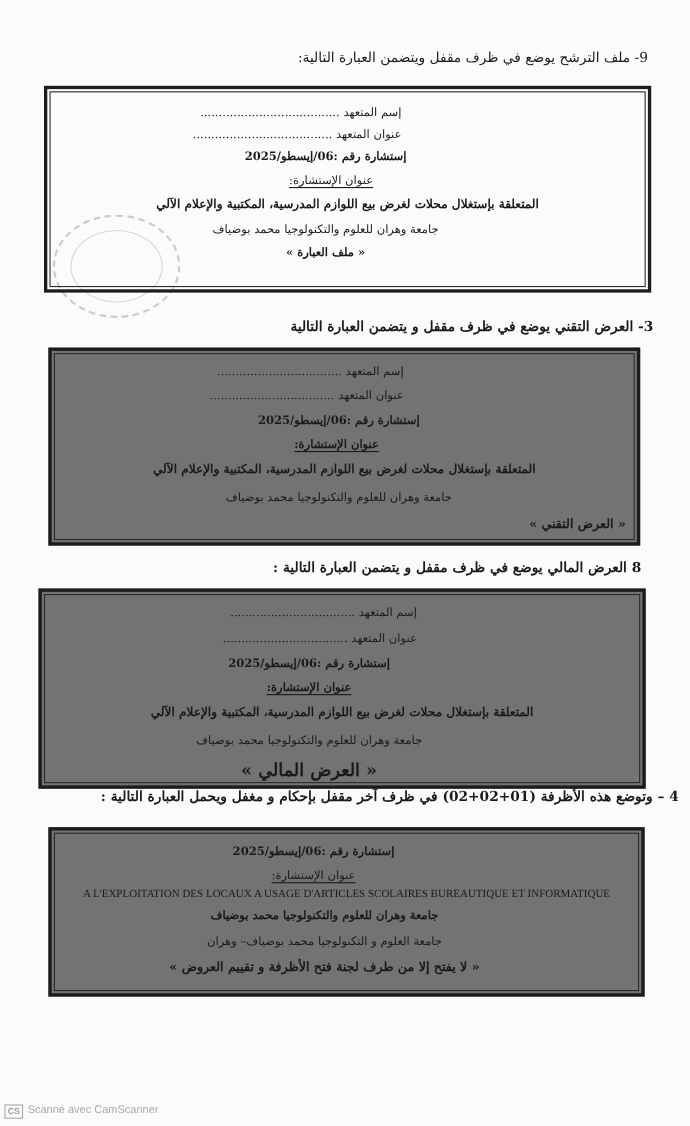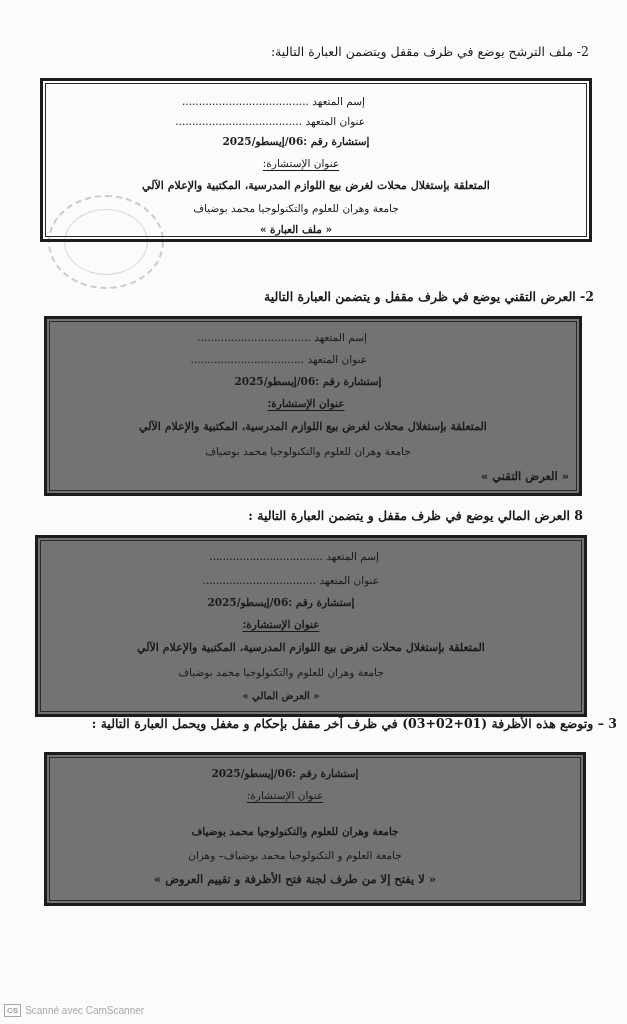--- a/index.html
+++ b/index.html
@@ -28,51 +28,51 @@
   .stamp {
     position: absolute; left: 48px; top: 195px; width: 112px; height: 90px;
     border-radius: 50%; border: 2px dashed #b8b8b8; opacity: 0.7;
   }
   .stamp::after {
     content: ""; position: absolute; left: 14px; top: 12px; right: 14px; bottom: 12px;
     border-radius: 50%; border: 1px solid #c8c8c8;
   }
   .footer {
     position: absolute; left: 4px; top: 1004px; font-family: "Liberation Sans", sans-serif;
-    font-size: 10px; color: #a8a8a8; display: flex; align-items: center; gap: 4px;
+    font-size: 10px; color: #a8a8a8; display: flex; gap: 4px;
   }
   .cs-logo {
     font-size: 8px; font-weight: bold; border: 1px solid #a8a8a8; padding: 0 2px; color: #a0a0a0;
     line-height: 11px;
   }
 </style>
 </head>
 <body>
 
-<div class="heading" style="right:38px; top:44px; font-weight:normal;">2- ملف الترشح يوضع في ظرف مقفل ويتضمن العبارة التالية:</div>
+<div class="heading" style="right:38px; top:44px; font-weight:normal;">9- ملف الترشح يوضع في ظرف مقفل ويتضمن العبارة التالية:</div>
 <div class="stamp"></div>
-<div class="box" style="left:40px; top:78px; width:552px; height:164px; background:transparent;text-decoration:underline;">
+<div class="box" style="left:40px; top:78px; width:552px; height:188px; background:transparent;text-decoration:underline;">
   <div class="box-inner">
     <div class="line" style="right:224px; top:14px;">
       <span>إسم المتعهد</span>
       <span class="dots">......................................</span>
     </div>
     <div class="line" style="right:224px; top:34px;">
       <span>عنوان المتعهد</span>
       <span class="dots">......................................</span>
     </div>
     <div class="line center bold" style="top:54px; padding-right:40px;">إستشارة رقم :06/إيسطو/2025</div>
     <div class="line center ul" style="top:76px; padding-right:30px;">عنوان الإستشارة:</div>
     <div class="line center bold" style="top:98px; font-size:11px;">المتعلقة بإستغلال محلات لغرض بيع اللوازم المدرسية، المكتبية والإعلام الآلي</div>
     <div class="line center" style="top:121px; padding-right:40px;">جامعة وهران للعلوم والتكنولوجيا محمد بوضياف</div>
     <div class="line center bold" style="top:142px; padding-right:40px;">« ملف العبارة »</div>
   </div>
 </div>
 
-<div class="heading" style="right:33px; top:289px;">2- العرض التقني يوضع في ظرف مقفل و يتضمن العبارة التالية</div>
+<div class="heading" style="right:33px; top:289px;">3- العرض التقني يوضع في ظرف مقفل و يتضمن العبارة التالية</div>
 <div class="box" style="left:44px; top:316px; width:538px; height:180px;">
   <div class="box-inner">
     <div class="line" style="right:212px; top:12px;">
       <span>إسم المتعهد</span>
       <span class="dots">..................................</span>
     </div>
     <div class="line" style="right:212px; top:34px;">
       <span>عنوان المتعهد</span>
       <span class="dots">..................................</span>
     </div>
@@ -92,29 +92,30 @@
       <span class="dots">..................................</span>
     </div>
     <div class="line" style="right:205px; top:36px;">
       <span>عنوان المتعهد</span>
       <span class="dots">..................................</span>
     </div>
     <div class="line center bold" style="top:58px; padding-right:60px;">إستشارة رقم :06/إيسطو/2025</div>
     <div class="line center ul bold" style="top:80px; padding-right:60px;">عنوان الإستشارة:</div>
     <div class="line center bold" style="top:103px; font-size:11px;">المتعلقة بإستغلال محلات لغرض بيع اللوازم المدرسية، المكتبية والإعلام الآلي</div>
     <div class="line center" style="top:128px; padding-right:60px;">جامعة وهران للعلوم والتكنولوجيا محمد بوضياف</div>
-    <div class="line center bold" style="top:152px; padding-right:60px; font-size:10px;">« العرض المالي »</div>
+    <div class="line center bold" style="top:152px; padding-right:60px; font-size:16px;">« العرض المالي »</div>
   </div>
 </div>
 
-<div class="heading" style="right:10px; top:716px;">3 – وتوضع هذه الأظرفة (01+02+03) في ظرف آخر مقفل بإحكام و مغفل ويحمل العبارة التالية :</div>
+<div class="heading" style="right:10px; top:716px;">4 – وتوضع هذه الأظرفة (01+02+02) في ظرف آخر مقفل بإحكام و مغفل ويحمل العبارة التالية :</div>
 <div class="box" style="left:44px; top:752px; width:542px; height:154px;">
   <div class="box-inner">
     <div class="line center bold" style="top:12px; padding-right:60px;">إستشارة رقم :06/إيسطو/2025</div>
     <div class="line center ul" style="top:34px; padding-right:60px;">عنوان الإستشارة:</div>
+    <div class="line center latin" style="top:52px; font-size:10px;">A L'EXPLOITATION DES LOCAUX A USAGE D'ARTICLES SCOLAIRES BUREAUTIQUE ET  INFORMATIQUE</div>
     <div class="line center bold" style="top:70px; padding-right:40px;">جامعة وهران للعلوم والتكنولوجيا محمد بوضياف</div>
     <div class="line center" style="top:94px; padding-right:40px;">جامعة العلوم و التكنولوجيا محمد بوضياف– وهران</div>
     <div class="line center bold" style="top:117px; padding-right:40px; font-size:11.5px;">« لا يفتح إلا من طرف لجنة فتح الأظرفة و تقييم العروض »</div>
   </div>
 </div>
 
 <div class="footer">
   <span class="cs-logo">CS</span>
   <span>Scanné avec CamScanner</span>
 </div>

